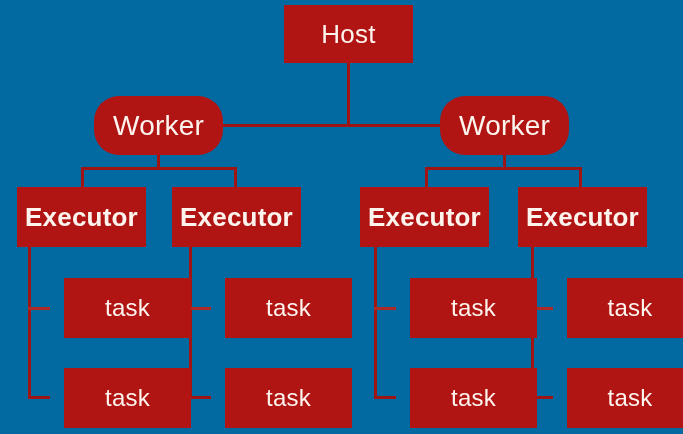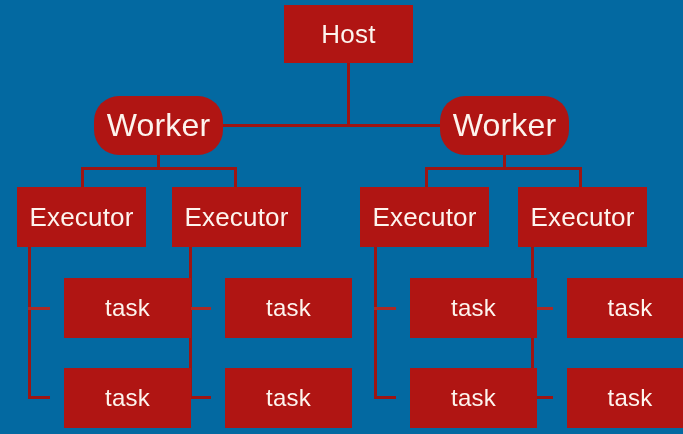--- a/index.html
+++ b/index.html
@@ -22,22 +22,22 @@
     display: flex;
     align-items: center;
     justify-content: center;
     box-sizing: border-box;
     letter-spacing: 0.2px;
     white-space: nowrap;
     overflow: hidden;
     z-index: 3;
   }
   .node.host     { font-size: 26px; font-weight: 400; }
-  .node.worker   { font-size: 32px; font-weight: 400; border-radius: 25px; }
-  .node.executor { font-size: 26px; font-weight: 400; }
+  .node.worker   { font-size: 28px; font-weight: 400; border-radius: 25px; }
+  .node.executor { font-size: 26px; font-weight: 700; }
   .node.task     { font-size: 24px; font-weight: 400; margin-left: 15px; }
 
   .edge {
     position: absolute;
     background: #9E1512;
     z-index: 1;
   }
   .edge.v { width: 3px; }
   .edge.h { height: 3px; }
   .edge.thin { background: #AD2A25; }

